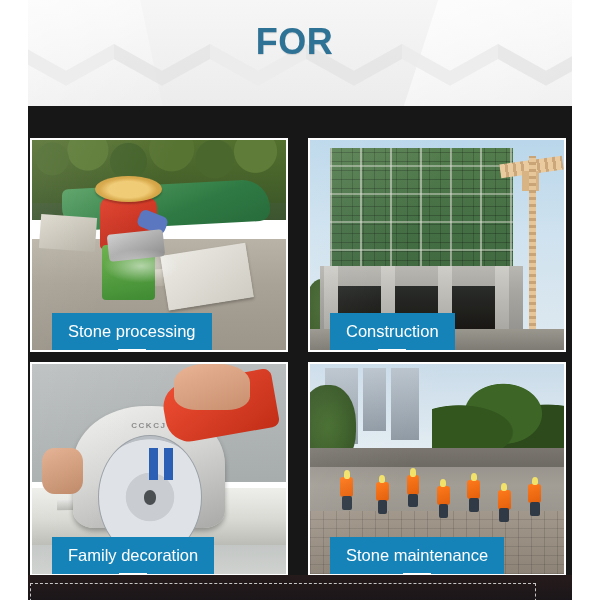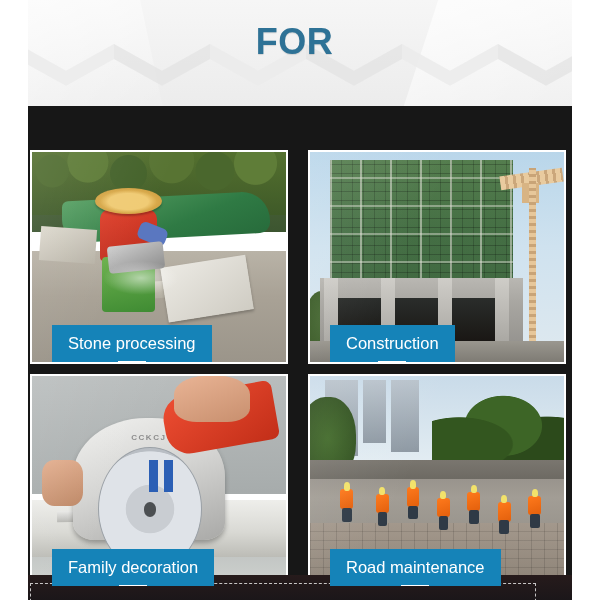--- a/index.html
+++ b/index.html
@@ -49,21 +49,21 @@
   .title .t-rest{color:#151515;}
 
   
   .dark{
     position:absolute;left:28px;top:106px;width:544px;height:494px;
     background:#171717;overflow:hidden;
   }
 
   
   .grid{
-    position:absolute;left:2px;top:44px;width:540px;height:440px;
+    position:absolute;left:2px;top:32px;width:540px;height:440px;
   }
   .cell{
     position:absolute;width:258px;height:214px;
     background:#fff;
     border:2px solid #ffffff;
     box-sizing:border-box;
     overflow:hidden;
   }
   .cell.c0{left:0;top:0;}
   .cell.c1{left:278px;top:0;}
@@ -380,21 +380,21 @@
               <div class="h"></div>
             </div>
           <div class="w" style="left:86%;top:57%;">
               <div class="v"></div>
               <div class="l"></div>
               <div class="h"></div>
             </div>
           <div class="shine"></div>
         </div>
         <div class="badge">
-          <span class="btxt">Road maintenance</span>
+          <span class="btxt">Stone maintenance</span>
           <span class="bline"></span>
         </div>
       </div>
 
     </div>
 
     <div class="peek">
       <div class="peek-img" style="background:linear-gradient(180deg,#1a1a1e,#2a1c1c 70%,#141418);">
       </div>
       <div class="peek-dash"></div>

